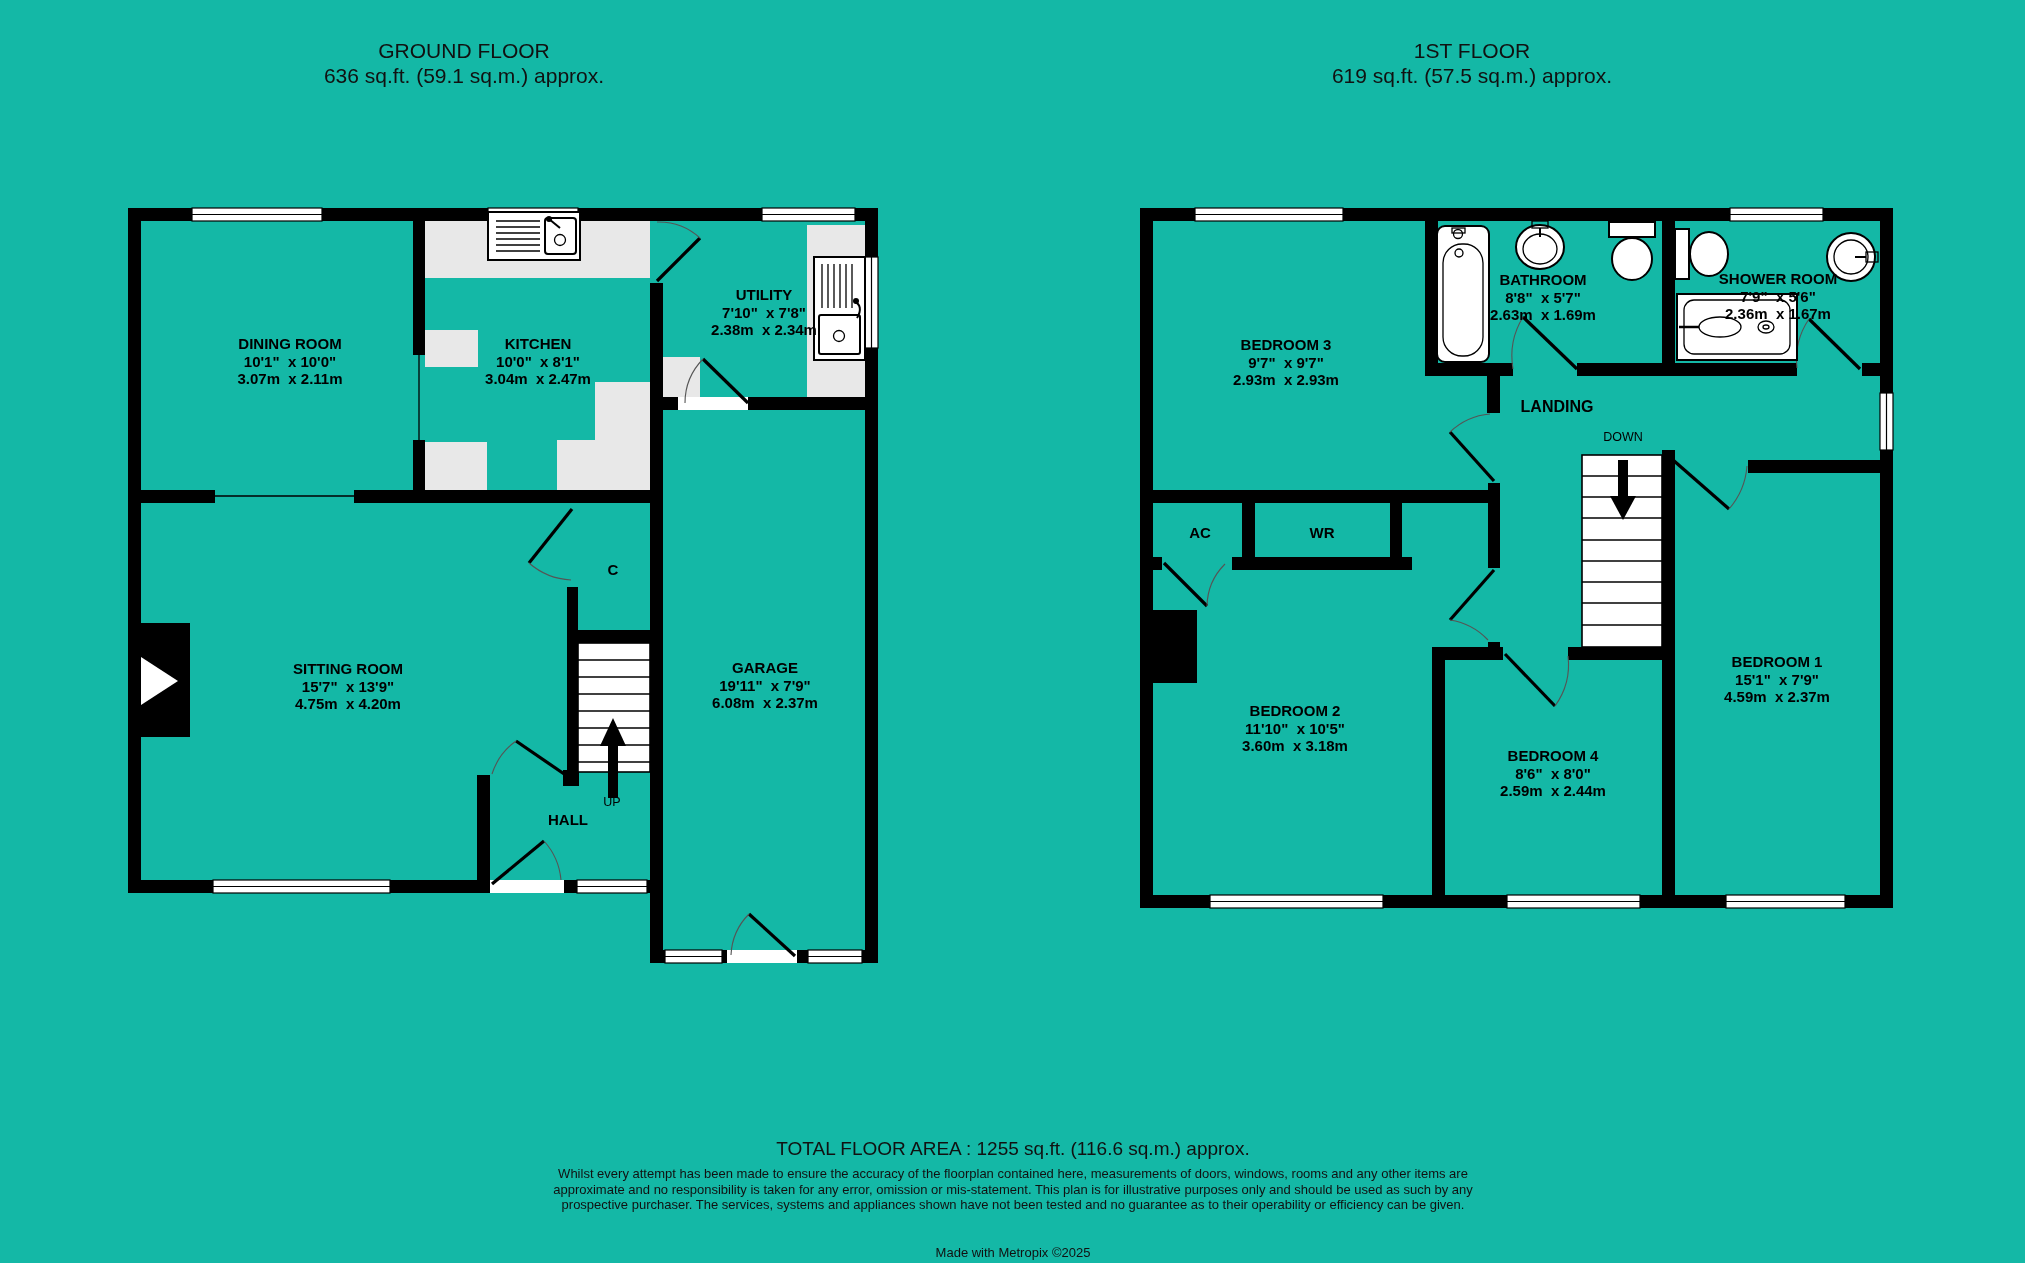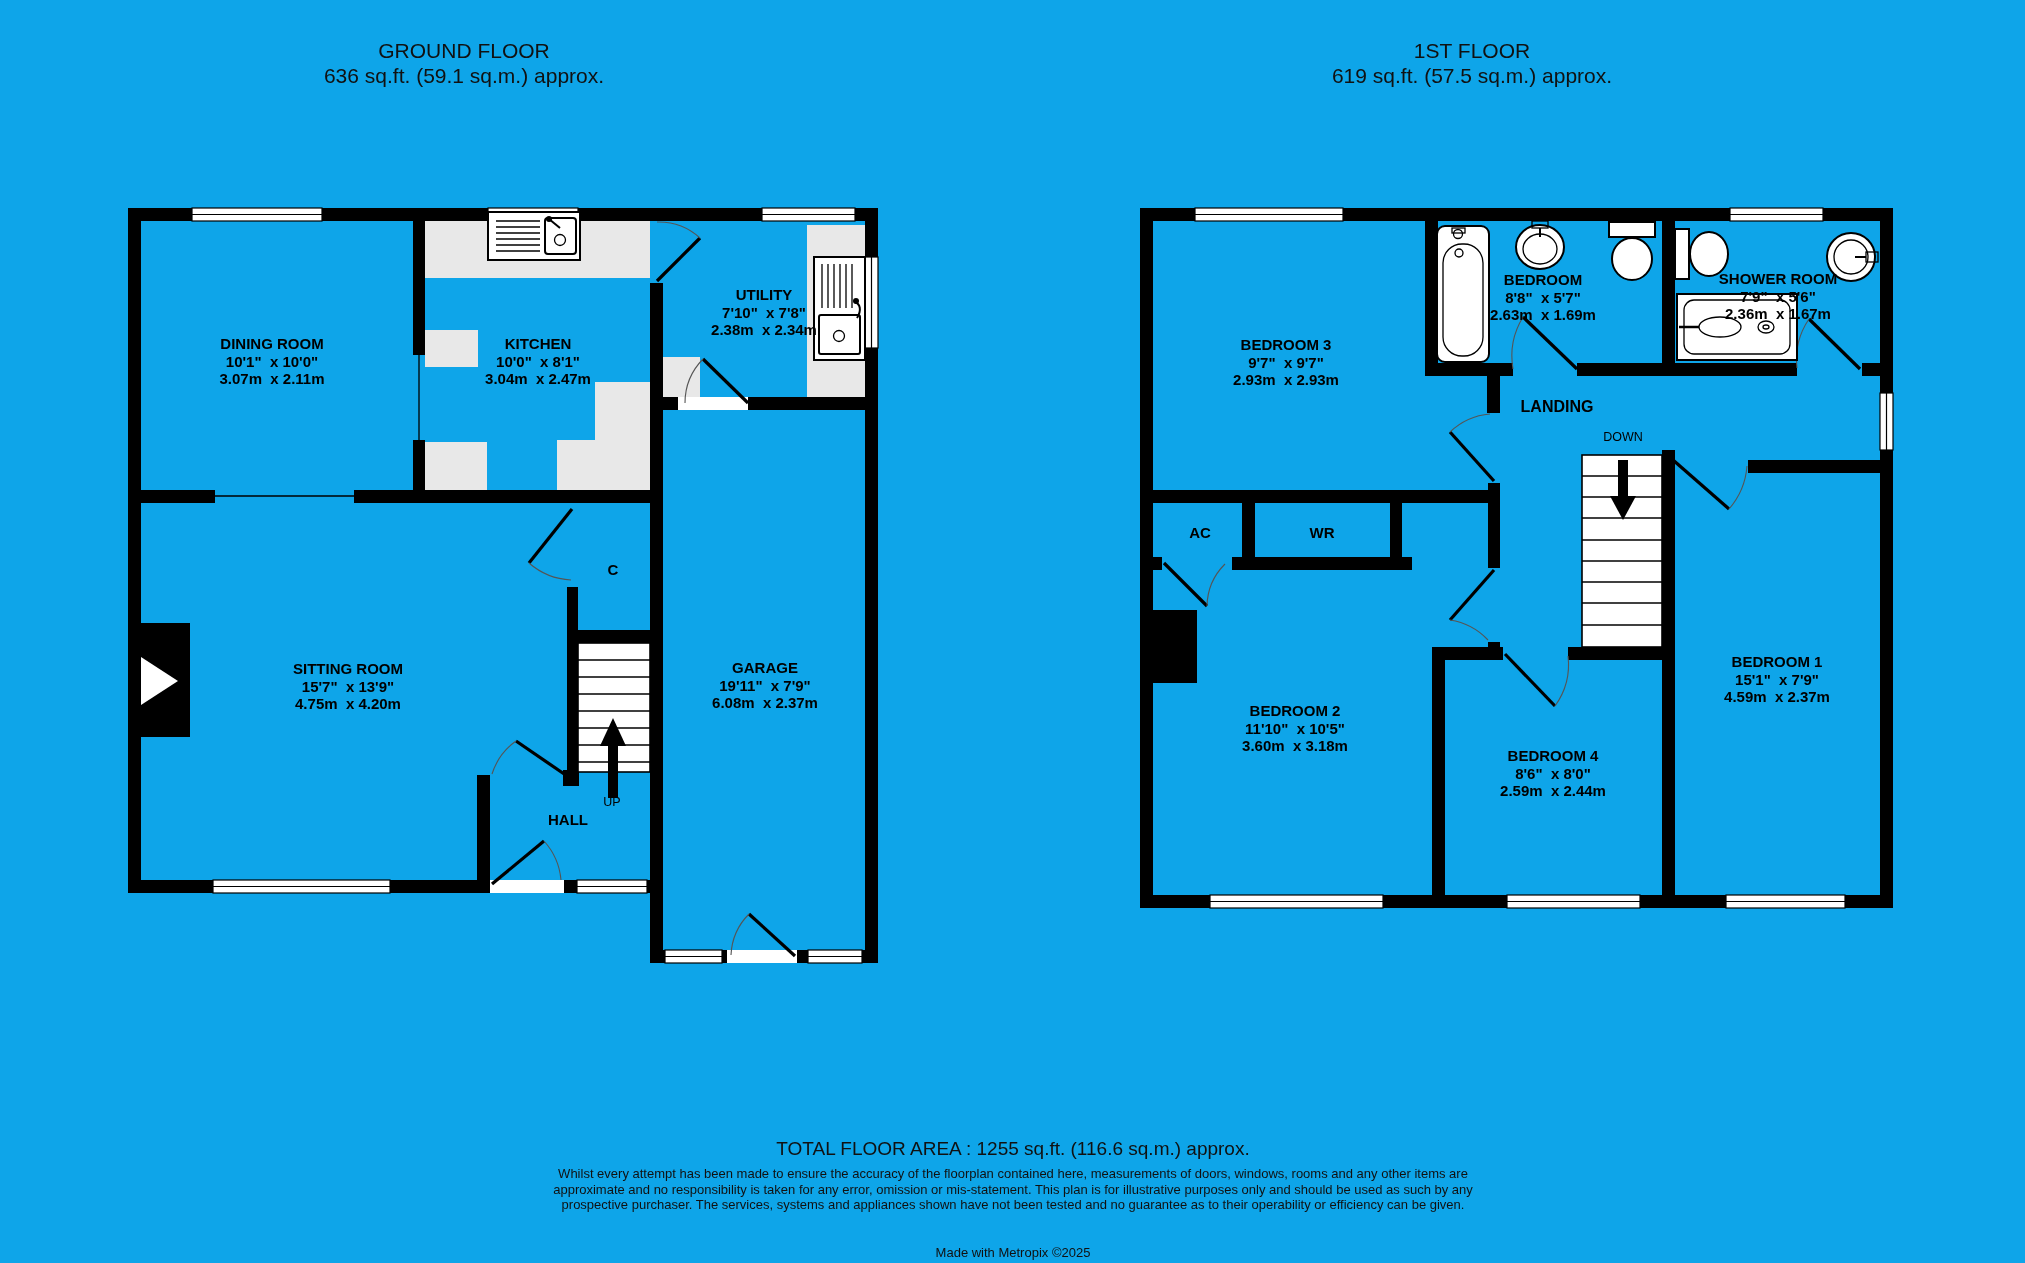--- a/index.html
+++ b/index.html
@@ -1,16 +1,16 @@
 <!DOCTYPE html>
 <html><head>
 <meta charset="utf-8">
 <style>
   html,body{margin:0;padding:0;background:#fff;}
-  #page{position:relative;width:2025px;height:1263px;background:#0ea5e9;overflow:hidden;
+  #page{position:relative;width:2025px;height:1263px;background:#14b8a6;overflow:hidden;
         font-family:"Liberation Sans", sans-serif;color:#000;}
   #plan-svg{position:absolute;left:0;top:0;}
   .floor-title{position:absolute;transform:translateX(-50%);text-align:center;
                font-size:21px;line-height:25px;color:#111;white-space:pre;}
   .room-label{position:absolute;transform:translate(-50%,-50%);text-align:center;
               font-size:15px;font-weight:bold;line-height:17.5px;white-space:pre;}
   .small-label{position:absolute;transform:translate(-50%,-50%);text-align:center;
                font-size:15px;font-weight:bold;white-space:pre;}
   .tiny-label{position:absolute;transform:translate(-50%,-50%);text-align:center;
               font-size:12.5px;font-weight:normal;white-space:pre;}
@@ -328,31 +328,31 @@
       <line x1="1679" y1="327" x2="1699" y2="327" stroke="#000" stroke-width="2.5"></line>
       <ellipse class="fx-thin" cx="1766" cy="327" rx="8" ry="6"></ellipse>
       <ellipse class="fx-thin" cx="1766" cy="327" rx="3" ry="2"></ellipse>
     </g>
   </g>
 </svg>
 
 <div class="floor-title" style="left:464px;top:38px"><span>GROUND FLOOR</span><br><span>636 sq.ft. (59.1 sq.m.) approx.</span></div>
 <div class="floor-title" style="left:1472px;top:38px"><span>1ST FLOOR</span><br><span>619 sq.ft. (57.5 sq.m.) approx.</span></div>
 
-<div class="room-label" style="left:272px;top:361px"><div>DINING ROOM</div><div>10'1"  x 10'0"</div><div>3.07m  x 2.11m</div></div>
+<div class="room-label" style="left:290px;top:361px"><div>DINING ROOM</div><div>10'1"  x 10'0"</div><div>3.07m  x 2.11m</div></div>
 <div class="room-label" style="left:538px;top:361px"><div>KITCHEN</div><div>10'0"  x 8'1"</div><div>3.04m  x 2.47m</div></div>
 <div class="room-label" style="left:764px;top:312px"><div>UTILITY</div><div>7'10"  x 7'8"</div><div>2.38m  x 2.34m</div></div>
 <div class="room-label" style="left:348px;top:686px"><div>SITTING ROOM</div><div>15'7"  x 13'9"</div><div>4.75m  x 4.20m</div></div>
 <div class="room-label" style="left:765px;top:685px"><div>GARAGE</div><div>19'11"  x 7'9"</div><div>6.08m  x 2.37m</div></div>
 <div class="small-label" style="left:568px;top:819px">HALL</div>
 <div class="small-label" style="left:613px;top:569px">C</div>
 <div class="tiny-label" style="left:612px;top:802px">UP</div>
 
 <div class="room-label" style="left:1286px;top:362px"><div>BEDROOM 3</div><div>9'7"  x 9'7"</div><div>2.93m  x 2.93m</div></div>
-<div class="room-label" style="left:1543px;top:297px"><div>BEDROOM</div><div>8'8"  x 5'7"</div><div>2.63m  x 1.69m</div></div>
+<div class="room-label" style="left:1543px;top:297px"><div>BATHROOM</div><div>8'8"  x 5'7"</div><div>2.63m  x 1.69m</div></div>
 <div class="room-label" style="left:1778px;top:296px"><div>SHOWER ROOM</div><div>7'9"  x 5'6"</div><div>2.36m  x 1.67m</div></div>
 <div class="room-label" style="left:1295px;top:728px"><div>BEDROOM 2</div><div>11'10"  x 10'5"</div><div>3.60m  x 3.18m</div></div>
 <div class="room-label" style="left:1553px;top:773px"><div>BEDROOM 4</div><div>8'6"  x 8'0"</div><div>2.59m  x 2.44m</div></div>
 <div class="room-label" style="left:1777px;top:679px"><div>BEDROOM 1</div><div>15'1"  x 7'9"</div><div>4.59m  x 2.37m</div></div>
 <div class="small-label" style="left:1557px;top:407px;font-size:16px">LANDING</div>
 <div class="tiny-label" style="left:1623px;top:437px">DOWN</div>
 <div class="small-label" style="left:1200px;top:532px">AC</div>
 <div class="small-label" style="left:1322px;top:532px">WR</div>
 
 <div class="footer-total" style="left:1013px;top:1138px">TOTAL FLOOR AREA : 1255 sq.ft. (116.6 sq.m.) approx.</div>

